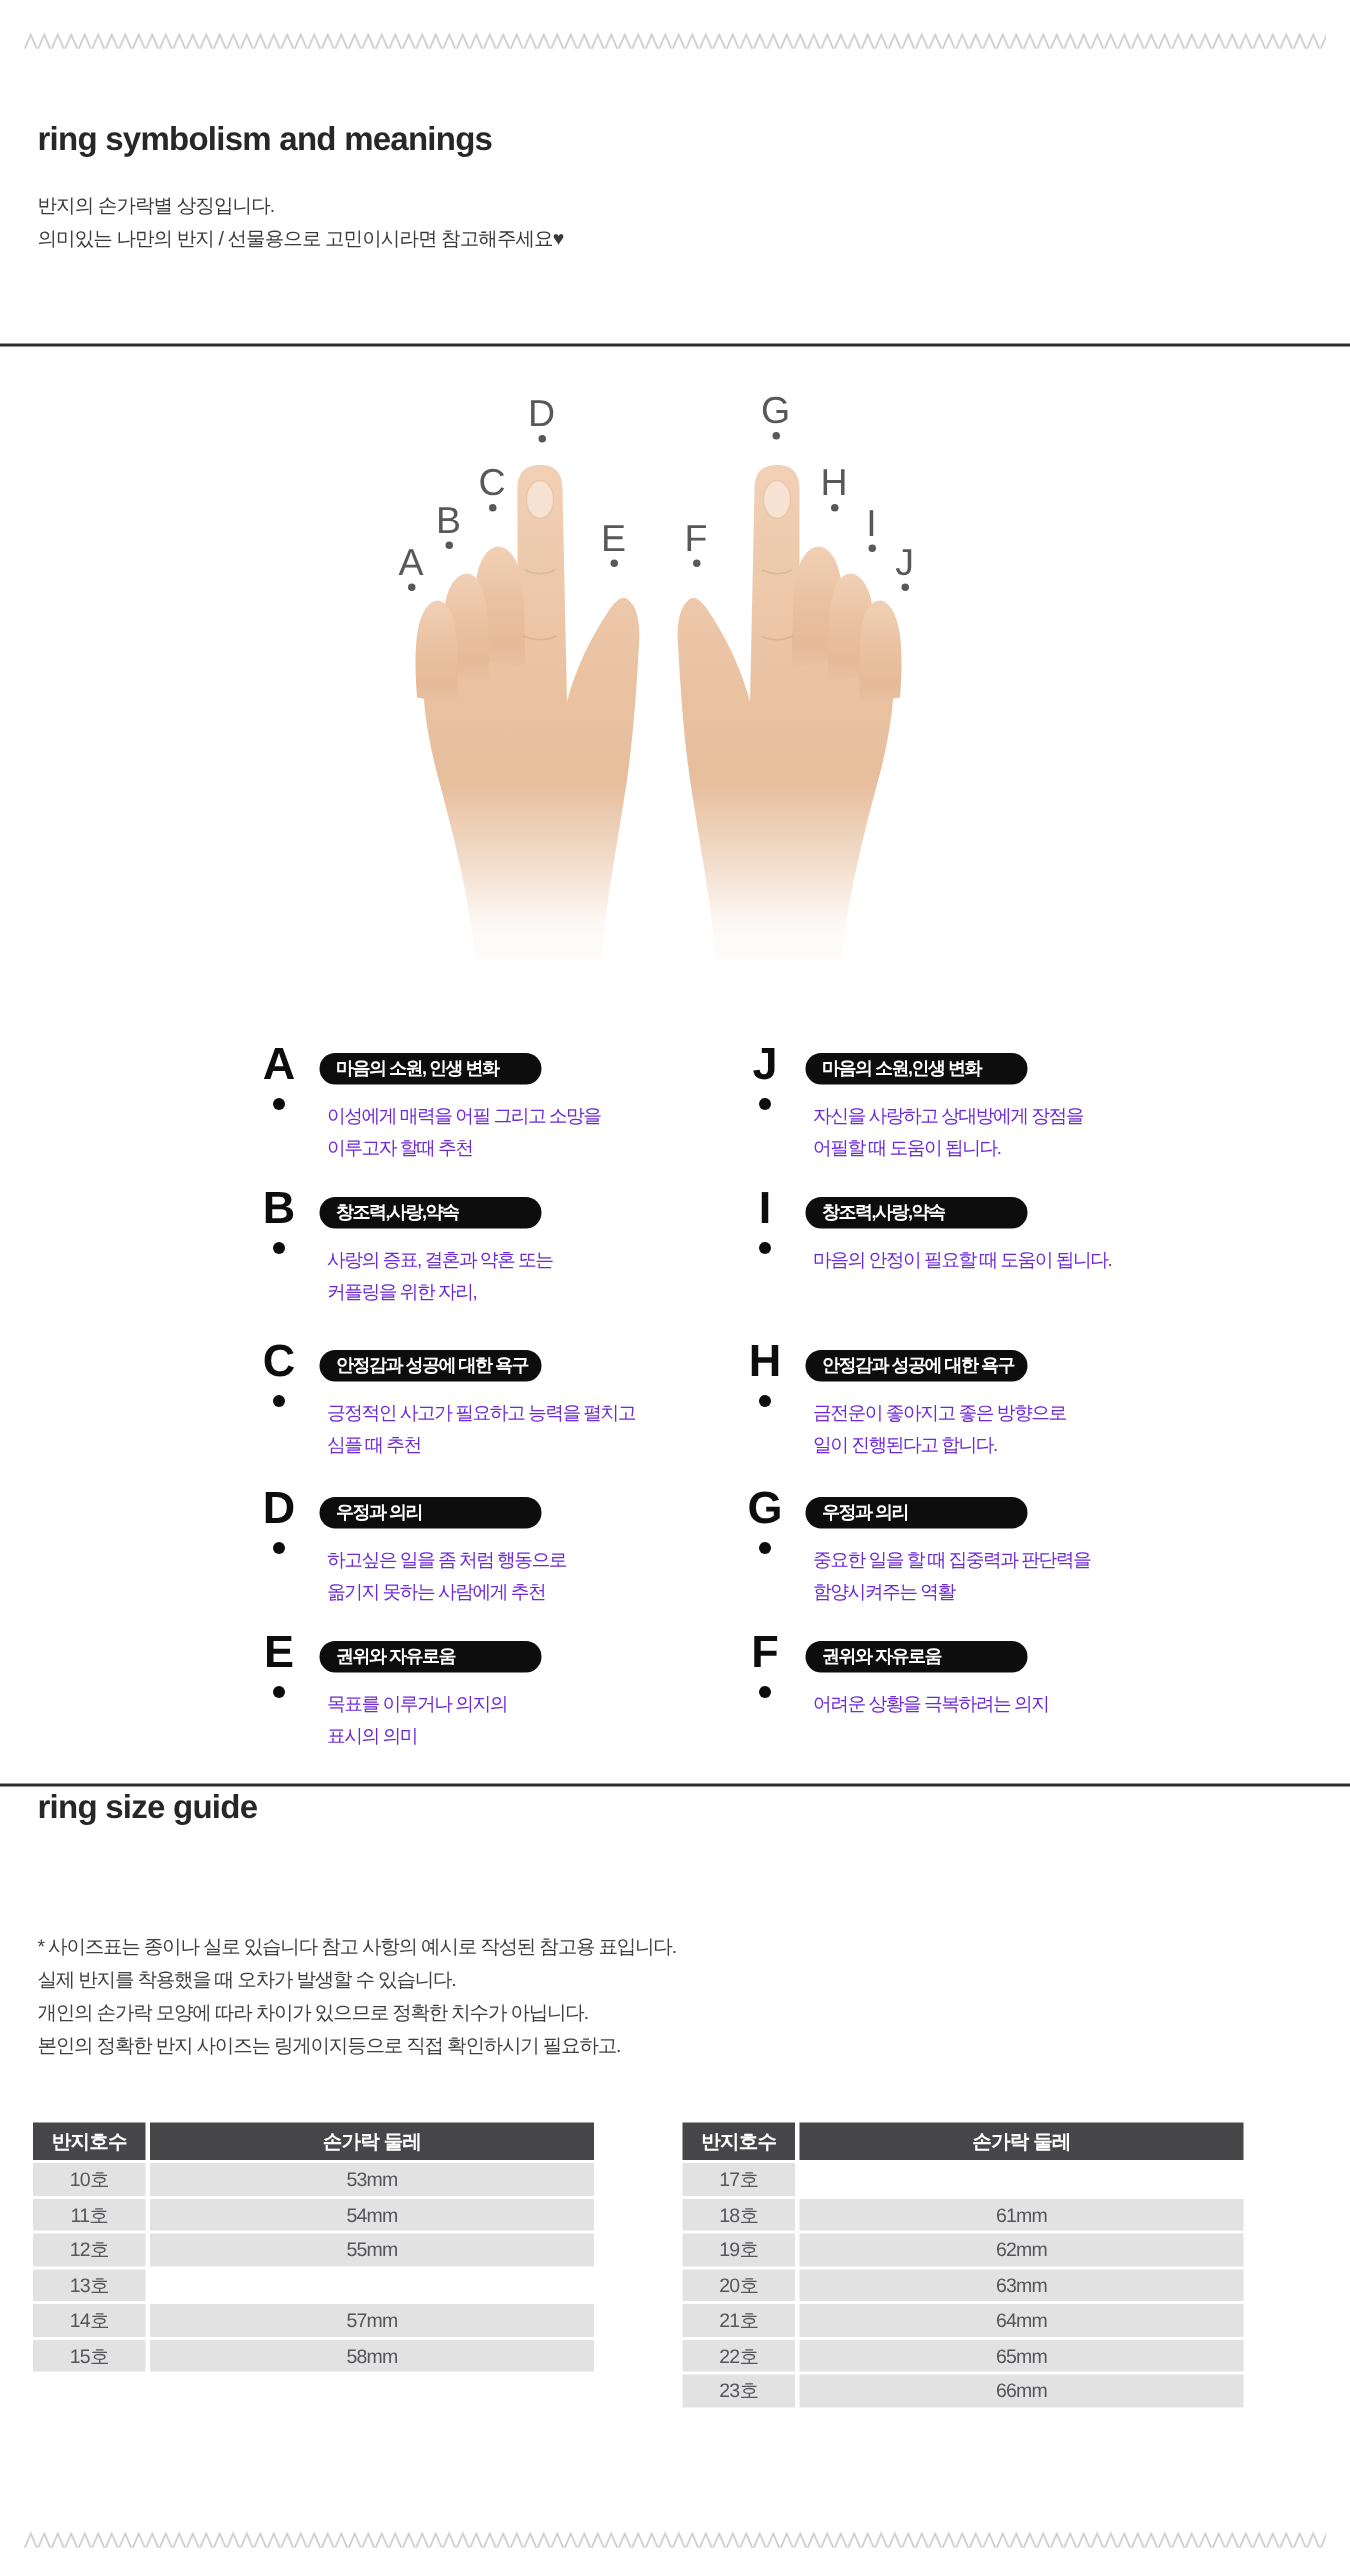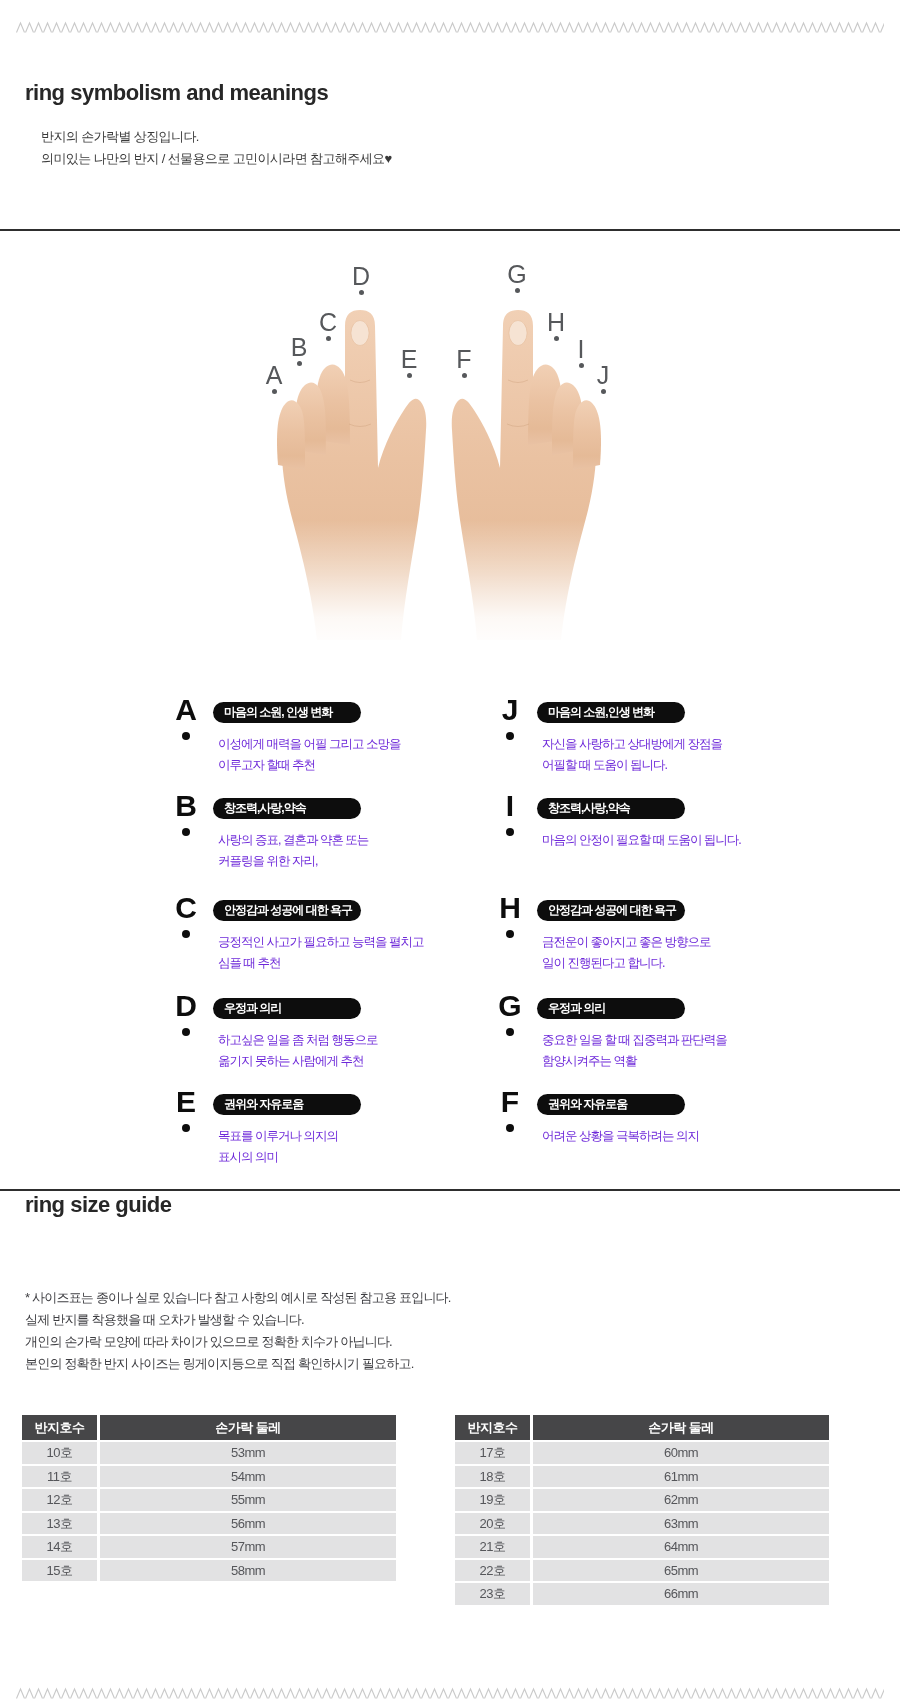--- a/index.html
+++ b/index.html
@@ -8,21 +8,21 @@
     font-family:"Liberation Sans","DejaVu Sans",sans-serif;
     color:#333;overflow:hidden;
   }
   .abs{position:absolute;}
   
   .zigzag{left:16px;width:868px;height:13px;}
   
   .divider{left:0;width:900px;height:2px;background:#2e2e2e;}
   
   .big-title{left:25px;font-size:22px;line-height:26px;font-weight:700;color:#272727;letter-spacing:-0.5px;}
-  .subtitle{left:41px;font-size:13px;line-height:22px;color:#3a3a3a;letter-spacing:-0.6px;}
+  .subtitle{left:25px;font-size:13px;line-height:22px;color:#3a3a3a;letter-spacing:-0.6px;}
   
   .flabel{width:30px;text-align:center;font-size:25px;line-height:24px;color:#56585b;}
   .flabel .fdot{width:5px;height:5px;border-radius:50%;background:#56585b;margin:2px auto 0;}
   
   .sym-item{width:340px;height:90px;}
   .sym-letter{position:absolute;left:0;top:-8px;width:44px;text-align:center;
     font-size:30px;line-height:32px;font-weight:700;color:#0d0d0d;}
   .sym-dot{position:absolute;left:18px;top:30px;width:8px;height:8px;border-radius:50%;background:#0d0d0d;}
   .sym-pill{position:absolute;left:49px;top:0;width:148px;height:21px;box-sizing:border-box;
     background:#0d0d0d;border-radius:11px;color:#fff;font-size:12px;font-weight:700;
@@ -224,40 +224,38 @@
   <div class="sg-row">
       <div class="c1">11호</div>
       <div class="c2">54mm</div>
     </div>
   <div class="sg-row">
       <div class="c1">12호</div>
       <div class="c2">55mm</div>
     </div>
   <div class="sg-row">
       <div class="c1">13호</div>
-      <div class="c2">56mm</div>
     </div>
   <div class="sg-row">
       <div class="c1">14호</div>
       <div class="c2">57mm</div>
     </div>
   <div class="sg-row">
       <div class="c1">15호</div>
       <div class="c2">58mm</div>
     </div>
 </div>
 
 <div class="abs sg-table" style="left:455px;top:1415px">
   <div class="sg-row sg-head">
     <div class="c1">반지호수</div>
     <div class="c2">손가락 둘레</div>
   </div>
   <div class="sg-row">
       <div class="c1">17호</div>
-      <div class="c2">60mm</div>
     </div>
   <div class="sg-row">
       <div class="c1">18호</div>
       <div class="c2">61mm</div>
     </div>
   <div class="sg-row">
       <div class="c1">19호</div>
       <div class="c2">62mm</div>
     </div>
   <div class="sg-row">

